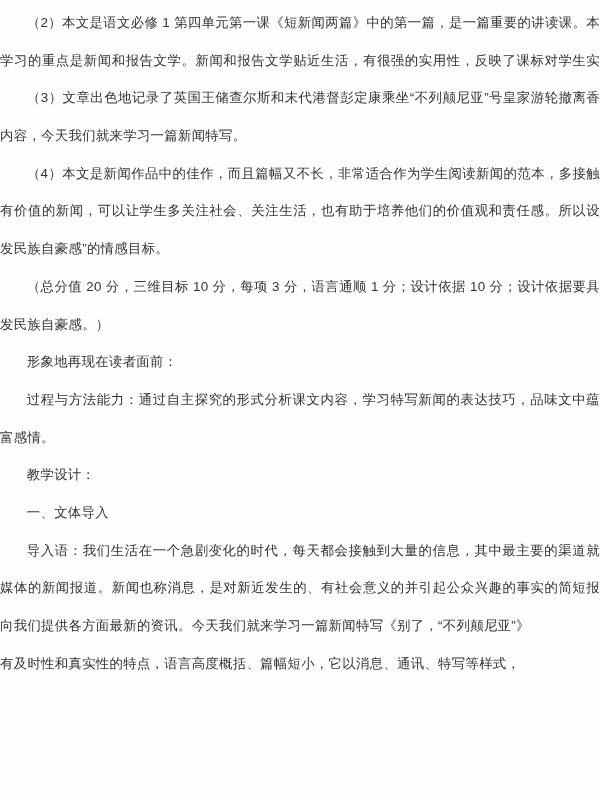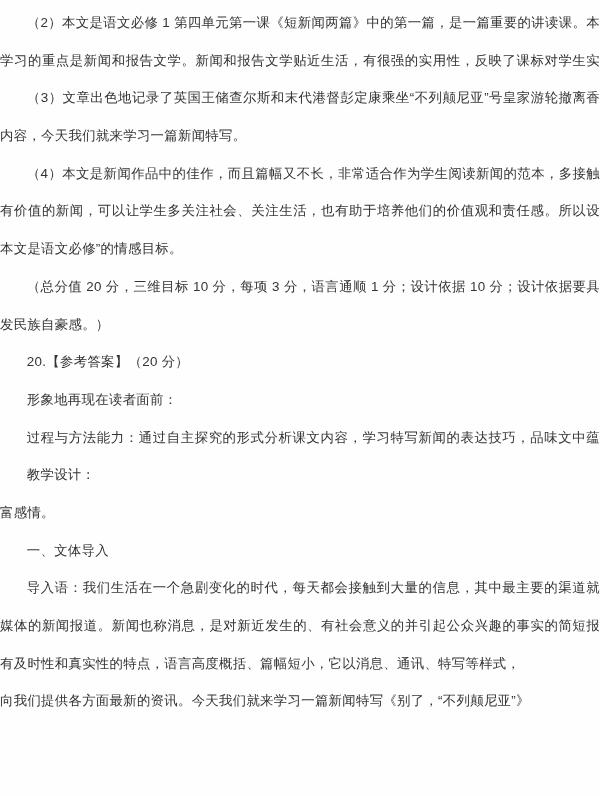--- a/index.html
+++ b/index.html
@@ -39,27 +39,26 @@
 <body>
 
 <div class="page">
   <div id="doc-body">
       <div class="line indent justify">（2）本文是语文必修 1 第四单元第一课《短新闻两篇》中的第一篇，是一篇重要的讲读课。本单元</div>
       <div class="line justify">学习的重点是新闻和报告文学。新闻和报告文学贴近生活，有很强的实用性，反映了课标对学生实际能力</div>
       <div class="line indent justify">（3）文章出色地记录了英国王储查尔斯和末代港督彭定康乘坐“不列颠尼亚”号皇家游轮撤离香港</div>
       <div class="line">内容，今天我们就来学习一篇新闻特写。</div>
       <div class="line indent justify">（4）本文是新闻作品中的佳作，而且篇幅又不长，非常适合作为学生阅读新闻的范本，多接触一些</div>
       <div class="line justify">有价值的新闻，可以让学生多关注社会、关注生活，也有助于培养他们的价值观和责任感。所以设定了“激</div>
-      <div class="line">本文是语文必修”的情感目标。</div>
+      <div class="line">发民族自豪感”的情感目标。</div>
       <div class="line indent justify">（总分值 20 分，三维目标 10 分，每项 3 分，语言通顺 1 分；设计依据 10 分；设计依据要具体，不</div>
       <div class="line">发民族自豪感。）</div>
-      <div class="line indent">20.【参考答案】（20 分）</div>
       <div class="line indent">形象地再现在读者面前：</div>
       <div class="line indent justify">过程与方法能力：通过自主探究的形式分析课文内容，学习特写新闻的表达技巧，品味文中蕴含的丰</div>
+      <div class="line">富感情。</div>
       <div class="line indent">教学设计：</div>
-      <div class="line">富感情。</div>
       <div class="line indent">一、文体导入</div>
       <div class="line indent justify">导入语：我们生活在一个急剧变化的时代，每天都会接触到大量的信息，其中最主要的渠道就是各种</div>
       <div class="line justify">媒体的新闻报道。新闻也称消息，是对新近发生的、有社会意义的并引起公众兴趣的事实的简短报道。具</div>
+      <div class="line">向我们提供各方面最新的资讯。今天我们就来学习一篇新闻特写《别了，“不列颠尼亚”》</div>
       <div class="line">有及时性和真实性的特点，语言高度概括、篇幅短小，它以消息、通讯、特写等样式，</div>
-      <div class="line">向我们提供各方面最新的资讯。今天我们就来学习一篇新闻特写《别了，“不列颠尼亚”》</div>
     </div>
 </div>
 
 </body></html>

